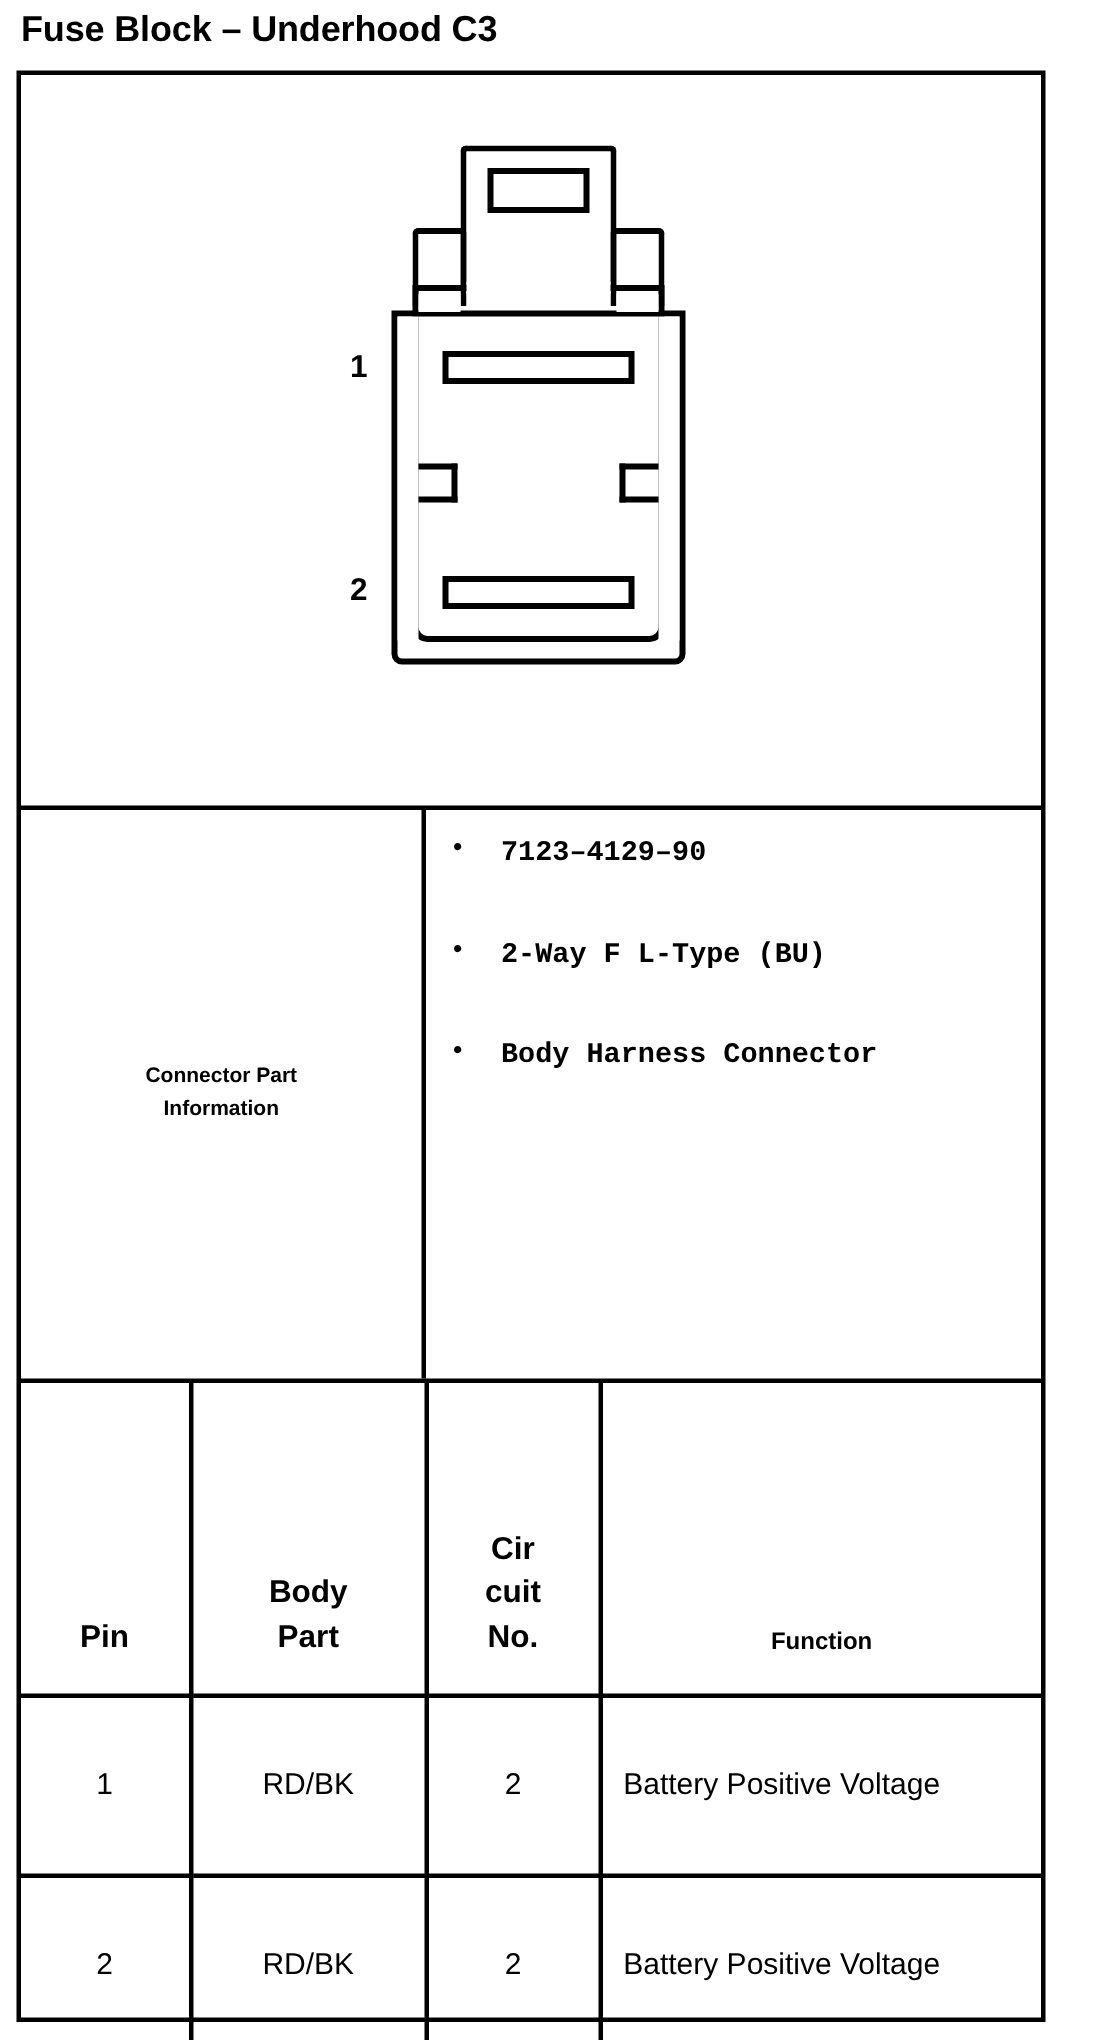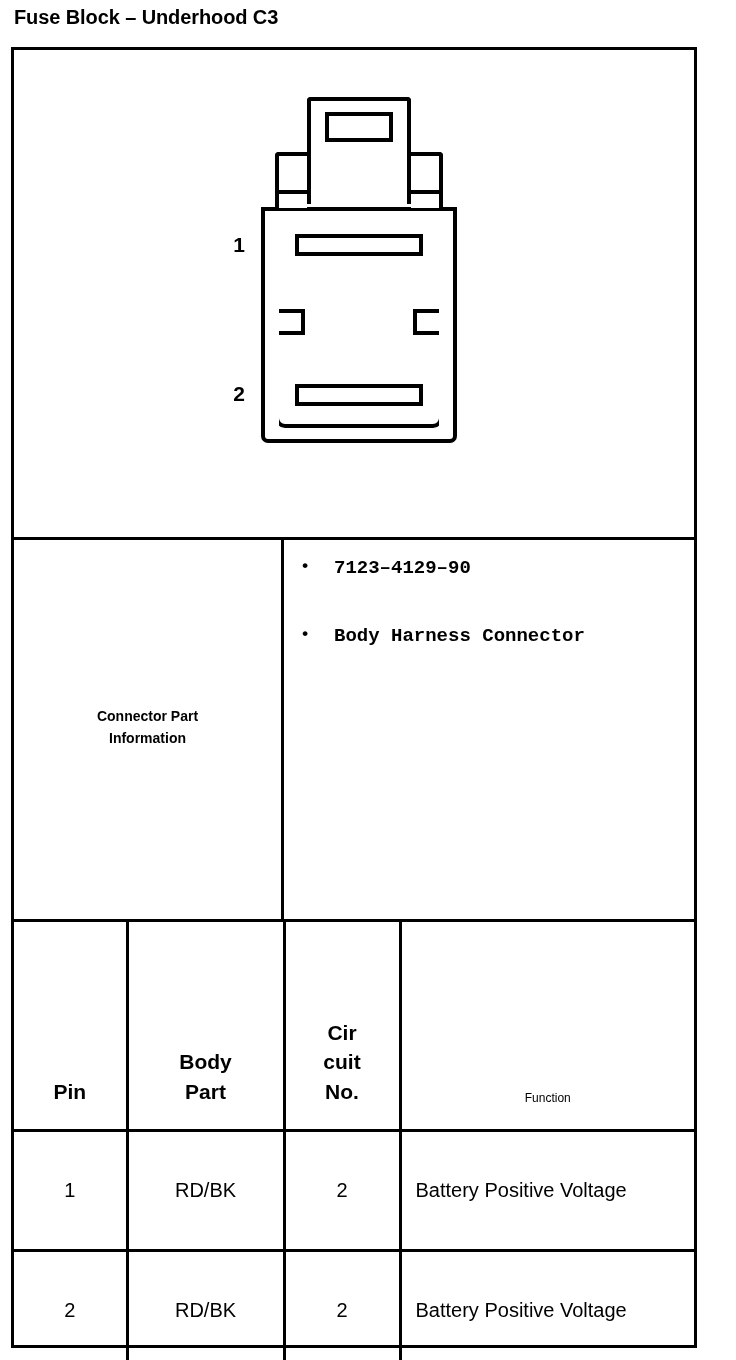--- a/index.html
+++ b/index.html
@@ -14,21 +14,21 @@
     font-family: "Liberation Sans", sans-serif;
     color: #000000;
     overflow: hidden;
   }
 
   
   .page-title {
     position: absolute;
     left: 14px;
     top: 6px;
-    font-size: 20px;
+    font-size: 24px;
     font-weight: bold;
     letter-spacing: -0.1px;
     white-space: nowrap;
   }
 
   
   .main-table {
     position: absolute;
     left: 11px;
     top: 47px;
@@ -251,22 +251,22 @@
   .pin-table thead th {
     height: 185px;
     vertical-align: bottom;
     font-size: 21px;
     font-weight: bold;
     text-align: center;
     padding-bottom: 22px;
     line-height: 1.42;
   }
   .pin-table thead th.th-function {
-    font-weight: normal;
-    font-size: 12px;
+    font-weight: bold;
+    font-size: 16px;
   }
   .pin-table tbody td {
     height: 117px;
     vertical-align: middle;
     font-size: 20px;
     font-weight: normal;
     text-align: center;
     line-height: 1.45;
   }
   .pin-table tbody td.td-function {
@@ -313,20 +313,23 @@
   <div class="cpi-row">
     <div class="cpi-label-cell">
       <div class="cpi-label-text">
         <span>Connector Part</span><br>
         <span>Information</span>
       </div>
     </div>
     <div class="cpi-list-cell">
       <div class="cpi-item">
         <span class="cpi-bullet">•</span><span class="cpi-item-text">7123–4129–90</span>
+      </div>
+      <div class="cpi-item">
+        <span class="cpi-bullet">•</span><span class="cpi-item-text">2-Way F L-Type (BU)</span>
       </div>
       <div class="cpi-item">
         <span class="cpi-bullet">•</span><span class="cpi-item-text">Body Harness Connector</span>
       </div>
     </div>
   </div>
 
   <div class="pin-table">
     <table>
       <colgroup>

